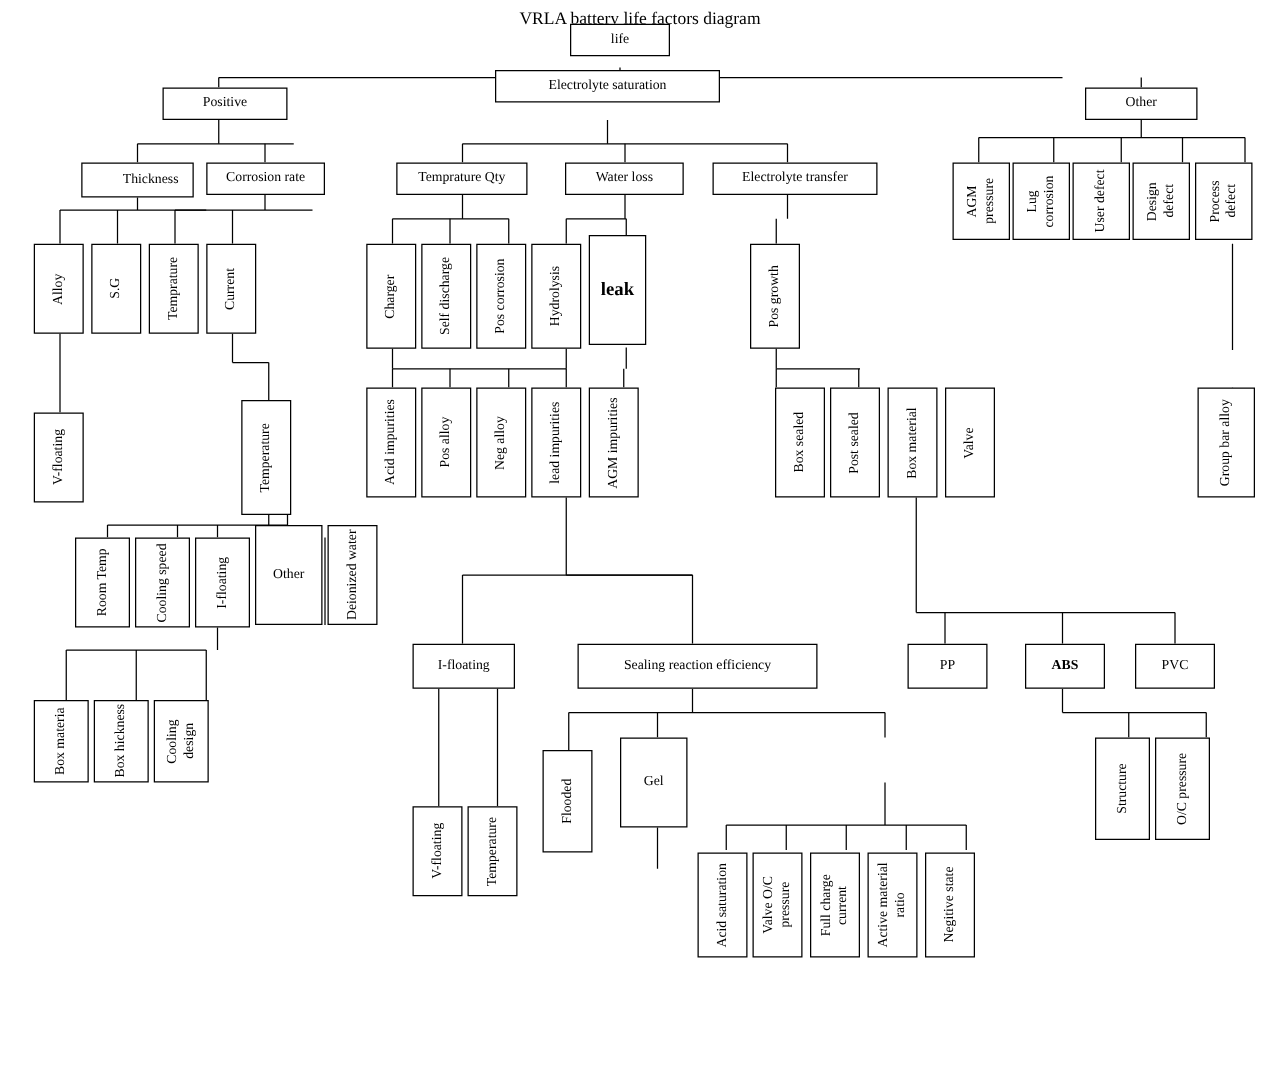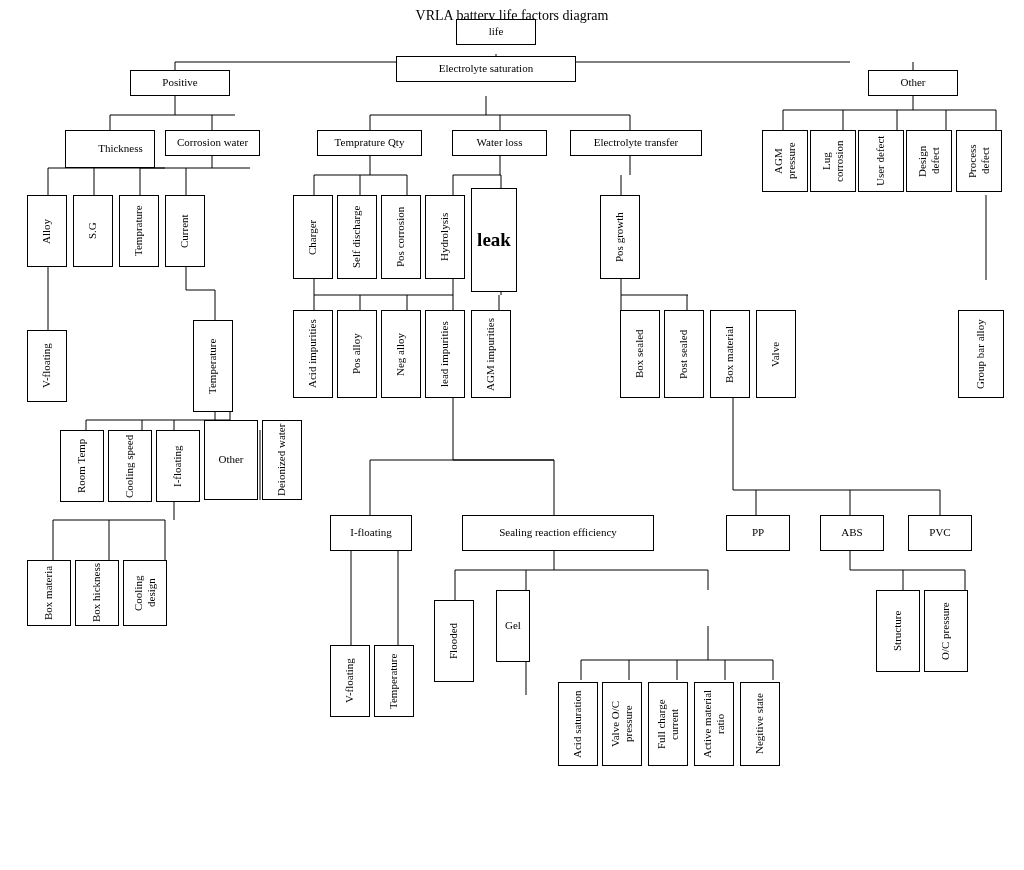--- a/index.html
+++ b/index.html
@@ -199,25 +199,25 @@
     </div>
   <div class="box" style="left:130px;top:70px;width:100px;height:26px;">
       <span>Positive</span>
     </div>
   <div class="box" style="left:396px;top:56px;width:180px;height:26px;">
       <span>Electrolyte saturation</span>
     </div>
   <div class="box" style="left:868px;top:70px;width:90px;height:26px;">
       <span>Other</span>
     </div>
-  <div class="box" style="left:65px;top:130px;width:90px;height:38px;padding-left:21px;">
+  <div class="box" style="left:65px;top:130px;width:90px;height:28px;padding-left:21px;">
       <span>Thickness</span>
     </div>
   <div class="box" style="left:165px;top:130px;width:95px;height:26px;">
-      <span>Corrosion water</span>
+      <span>Corrosion rate</span>
     </div>
   <div class="box" style="left:317px;top:130px;width:105px;height:26px;">
       <span>Temprature Qty</span>
     </div>
   <div class="box" style="left:452px;top:130px;width:95px;height:26px;">
       <span>Water loss</span>
     </div>
   <div class="box" style="left:570px;top:130px;width:132px;height:26px;">
       <span>Electrolyte transfer</span>
     </div>
@@ -256,21 +256,21 @@
     </div>
   <div class="box rotated" style="left:337px;top:195px;width:40px;height:84px;">
       <span>Self discharge</span>
     </div>
   <div class="box rotated" style="left:381px;top:195px;width:40px;height:84px;">
       <span>Pos corrosion</span>
     </div>
   <div class="box rotated" style="left:425px;top:195px;width:40px;height:84px;">
       <span>Hydrolysis</span>
     </div>
-  <div class="box" style="left:471px;top:188px;width:46px;height:104px;font-size:19px;font-weight:bold;">
+  <div class="box" style="left:471px;top:188px;width:46px;height:88px;font-size:15px;font-weight:bold;">
       <span>leak</span>
     </div>
 
   <div class="box rotated" style="left:600px;top:195px;width:40px;height:84px;">
       <span>Pos growth</span>
     </div>
 
   <div class="box rotated" style="left:193px;top:320px;width:40px;height:92px;">
       <span>Temperature</span>
     </div>
@@ -324,21 +324,21 @@
   <div class="box" style="left:204px;top:420px;width:54px;height:80px;">
       <span>Other</span>
     </div>
   <div class="box rotated" style="left:262px;top:420px;width:40px;height:80px;">
       <span>Deionized water</span>
     </div>
 
   <div class="box" style="left:726px;top:515px;width:64px;height:36px;">
       <span>PP</span>
     </div>
-  <div class="box" style="left:820px;top:515px;width:64px;height:36px;">
+  <div class="box" style="left:820px;top:515px;width:64px;height:36px;font-weight:bold;">
       <span>ABS</span>
     </div>
   <div class="box" style="left:908px;top:515px;width:64px;height:36px;">
       <span>PVC</span>
     </div>
 
   <div class="box" style="left:330px;top:515px;width:82px;height:36px;">
       <span>I-floating</span>
     </div>
   <div class="box" style="left:462px;top:515px;width:192px;height:36px;">
@@ -351,21 +351,21 @@
   <div class="box rotated" style="left:75px;top:560px;width:44px;height:66px;">
       <span>Box hickness</span>
     </div>
   <div class="box rotated" style="left:123px;top:560px;width:44px;height:66px;">
       <span>Cooling design</span>
     </div>
 
   <div class="box rotated" style="left:434px;top:600px;width:40px;height:82px;">
       <span>Flooded</span>
     </div>
-  <div class="box" style="left:496px;top:590px;width:34px;height:72px;">
+  <div class="box" style="left:496px;top:590px;width:54px;height:72px;">
       <span>Gel</span>
     </div>
 
   <div class="box rotated" style="left:876px;top:590px;width:44px;height:82px;">
       <span>Structure</span>
     </div>
   <div class="box rotated" style="left:924px;top:590px;width:44px;height:82px;">
       <span>O/C pressure</span>
     </div>
 

